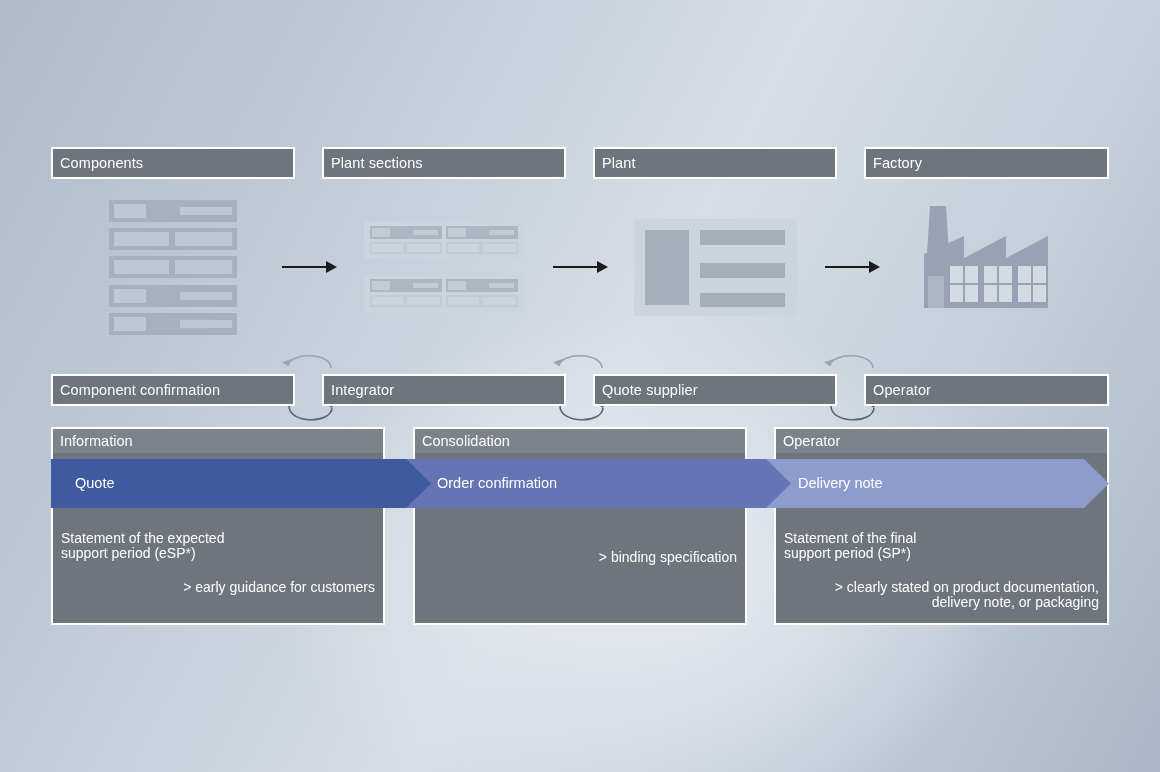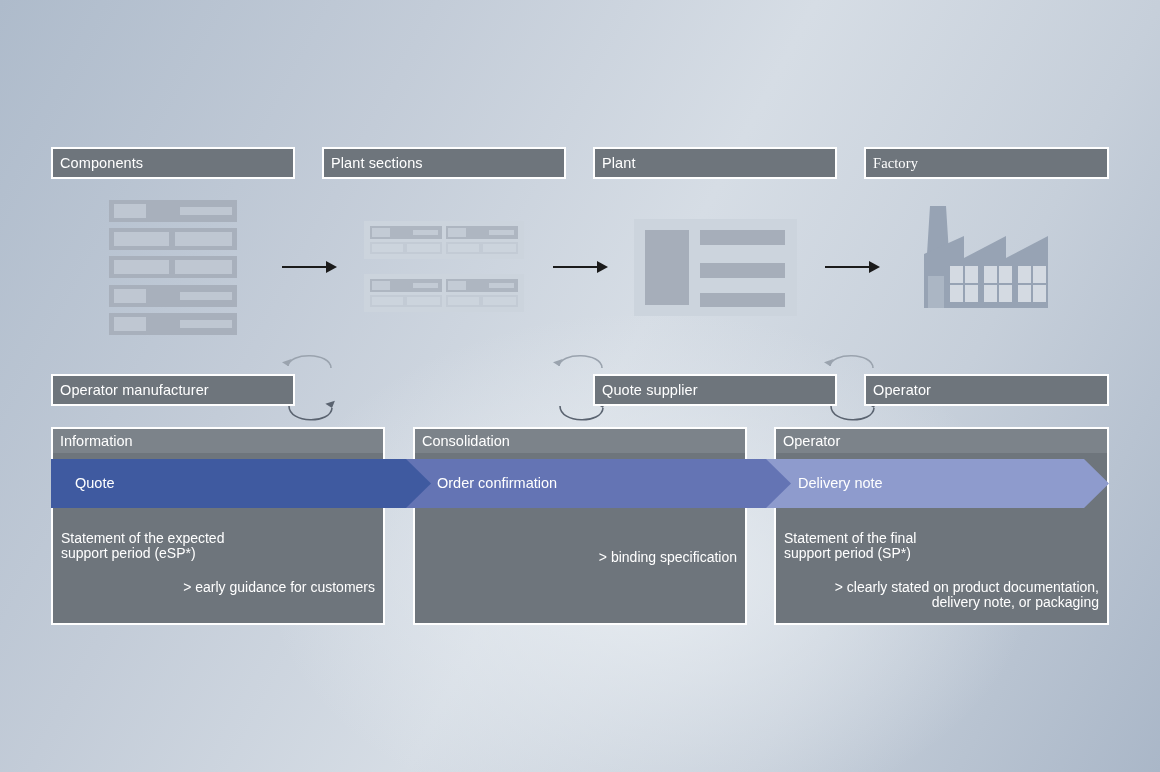--- a/index.html
+++ b/index.html
@@ -95,21 +95,21 @@
 
   <div class="labelbar" style="left:51px;top:147px;width:244px;height:32px;">
     <span>Components</span>
   </div>
   <div class="labelbar" style="left:322px;top:147px;width:244px;height:32px;">
     <span>Plant sections</span>
   </div>
   <div class="labelbar" style="left:593px;top:147px;width:244px;height:32px;">
     <span>Plant</span>
   </div>
-  <div class="labelbar" style="left:864px;top:147px;width:245px;height:32px;font-family:Liberation Serif, serif;">
+  <div class="labelbar" style="left:864px;top:147px;width:245px;height:32px;">
     <span>Factory</span>
   </div>
 
   <div class="pict" style="left:109px;top:200px;width:128px;height:135px;">
 
     <div class="comp-row" style="top:0;">
       <div class="comp-sq" style="left:5px;top:4px;width:32px;height:14px;"></div>
       <div class="comp-sq" style="left:71px;top:7px;width:52px;height:8px;"></div>
     </div>
 
@@ -244,21 +244,24 @@
   <div class="cyc" style="left:821px;top:346px;">
     <svg width="62" height="84" viewBox="0 0 62 84">
       <path d="M52 22 C52 6, 10 6, 9 20" fill="none" stroke="#9aa3ae" stroke-width="1.6"></path>
       <path d="M9 20 L4.5 14.5 L14.5 14.5 Z" fill="#9aa3ae" transform="rotate(-18 9 20)"></path>
       <path d="M10 60 C10 78, 52 78, 53 62" fill="none" stroke="#5a6370" stroke-width="1.6"></path>
       <path d="M53 62 L48 68 L58 68 Z" fill="#5a6370" transform="rotate(162 53 62)"></path>
     </svg>
   </div>
 
   <div class="labelbar" style="left:51px;top:374px;width:244px;height:32px;">
-    <span>Operator manufacturer</span>
+    <span>Component confirmation</span>
+  </div>
+  <div class="labelbar" style="left:322px;top:374px;width:244px;height:32px;">
+    <span>Integrator</span>
   </div>
   <div class="labelbar" style="left:593px;top:374px;width:244px;height:32px;">
     <span>Quote supplier</span>
   </div>
   <div class="labelbar" style="left:864px;top:374px;width:245px;height:32px;">
     <span>Operator</span>
   </div>
 
   <div class="card" style="left:51px;top:427px;width:334px;height:198px;padding-left:38px;">
     <div class="card-hdr">Information</div>

